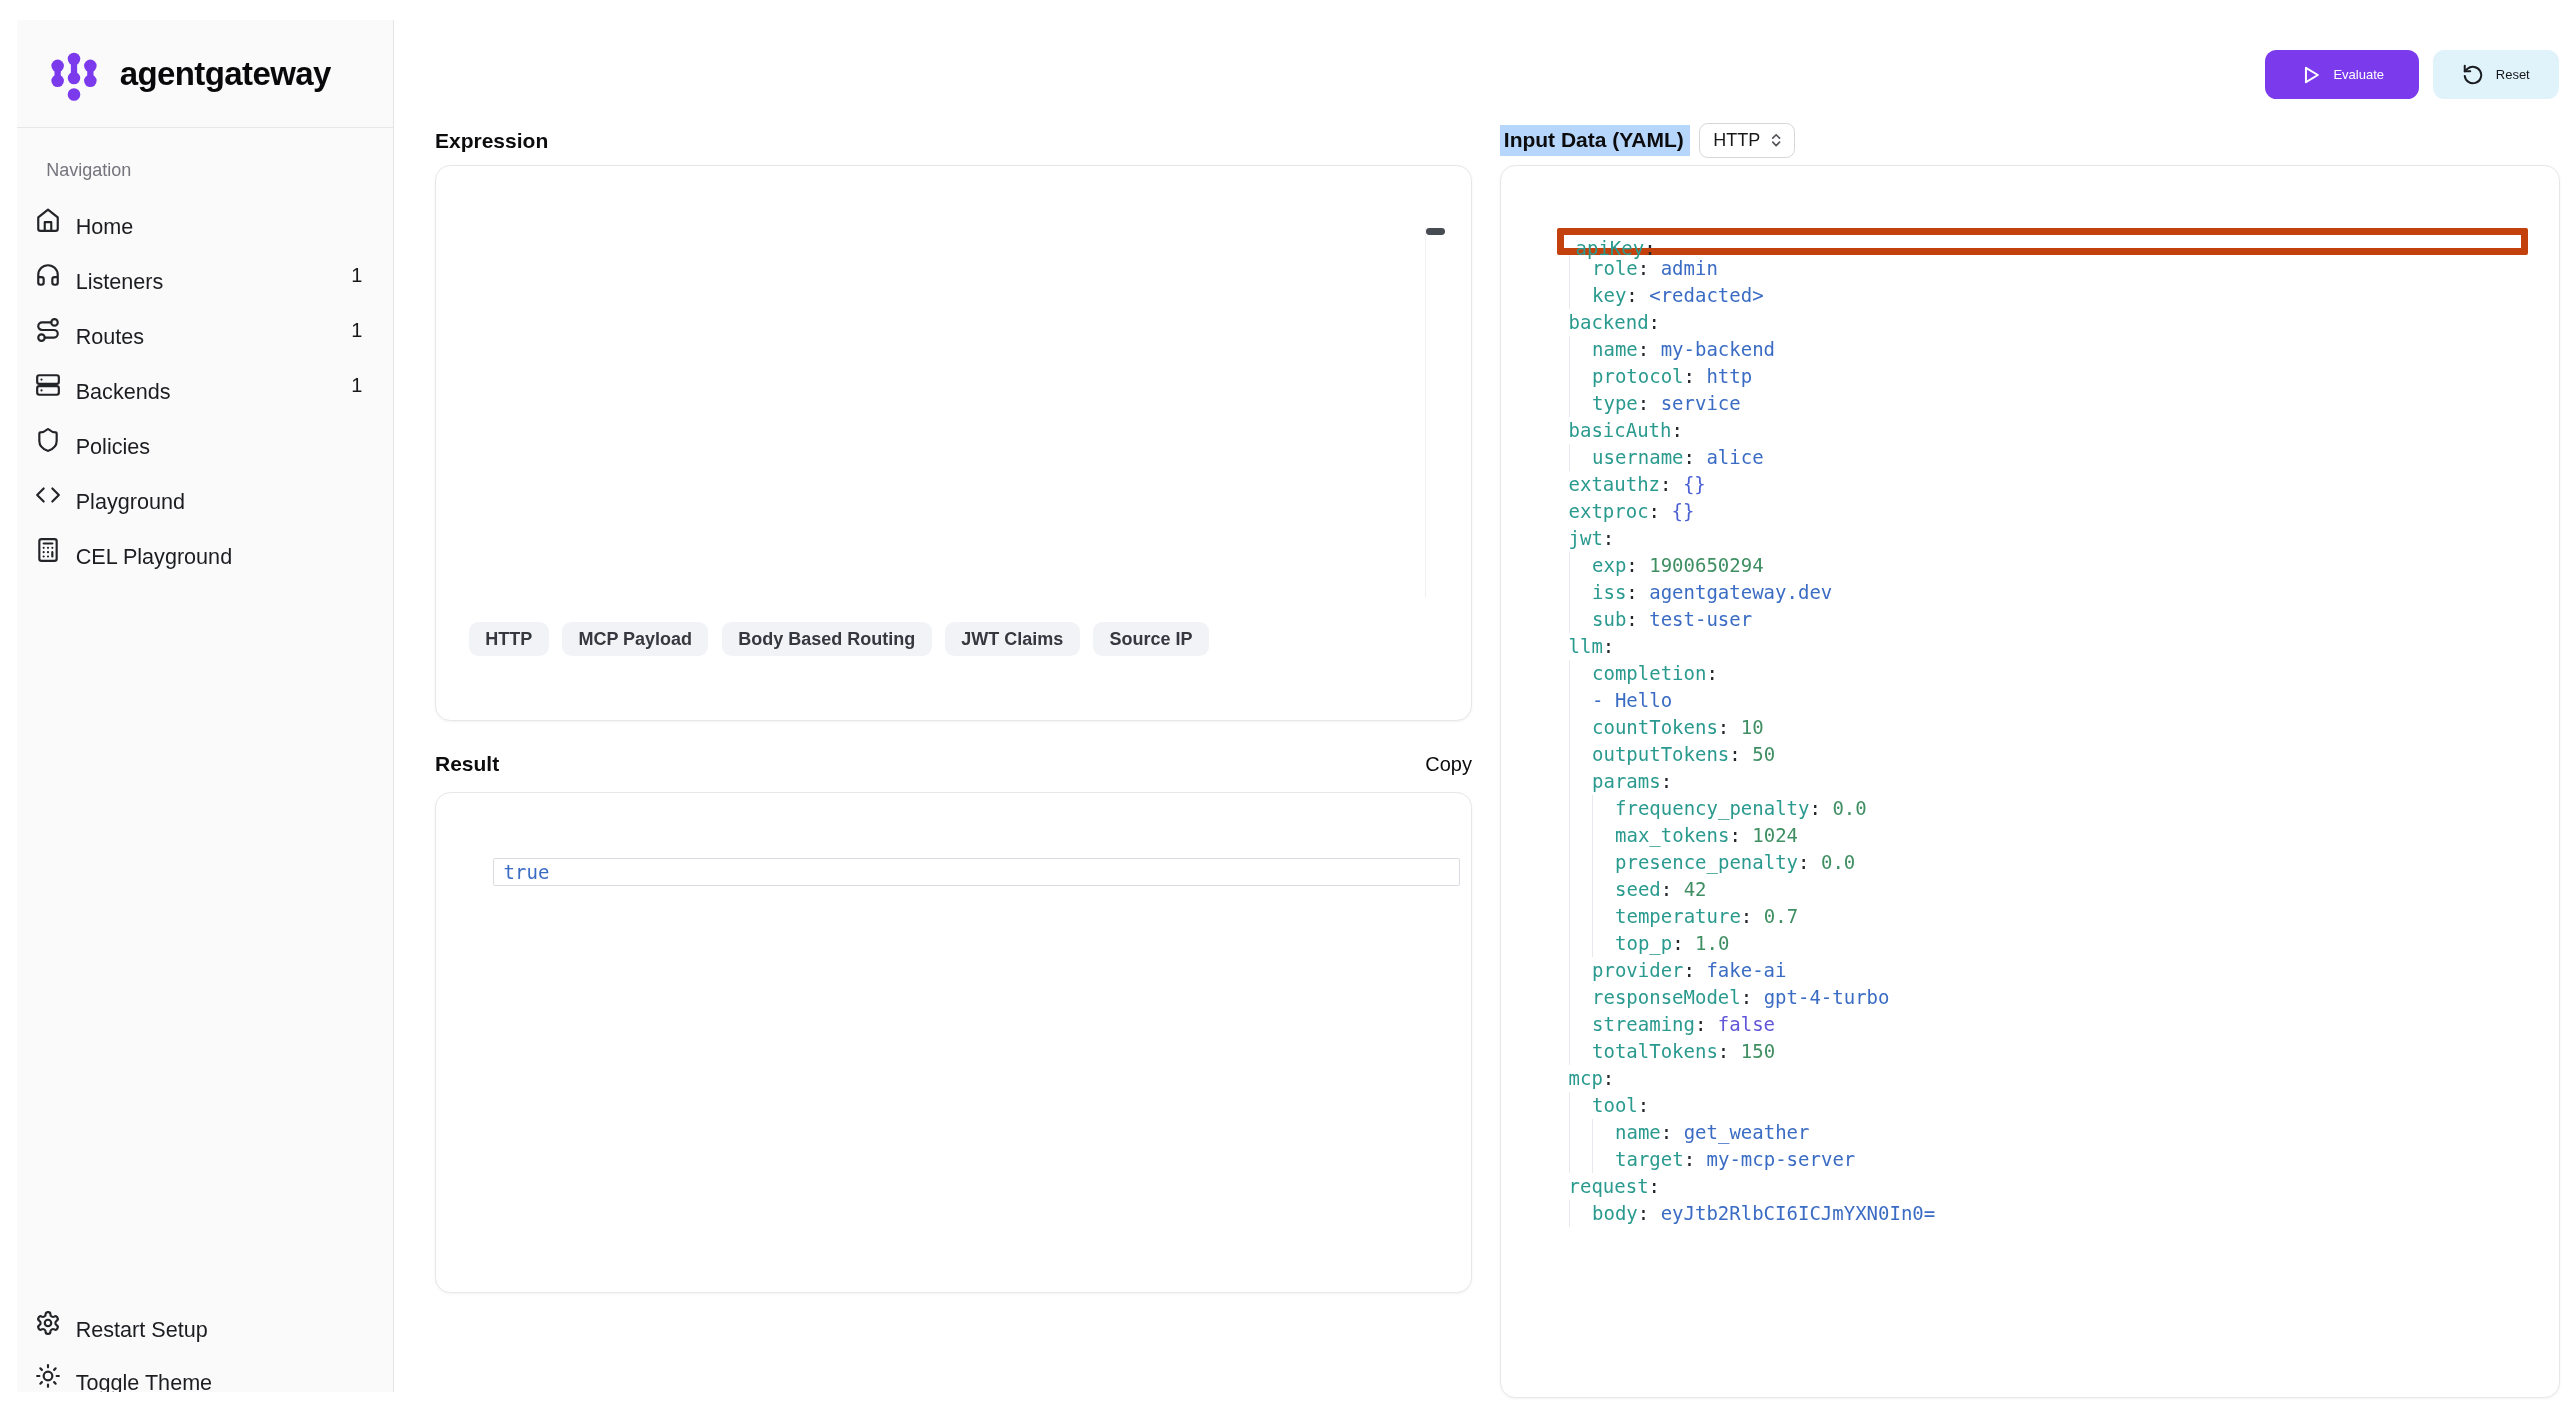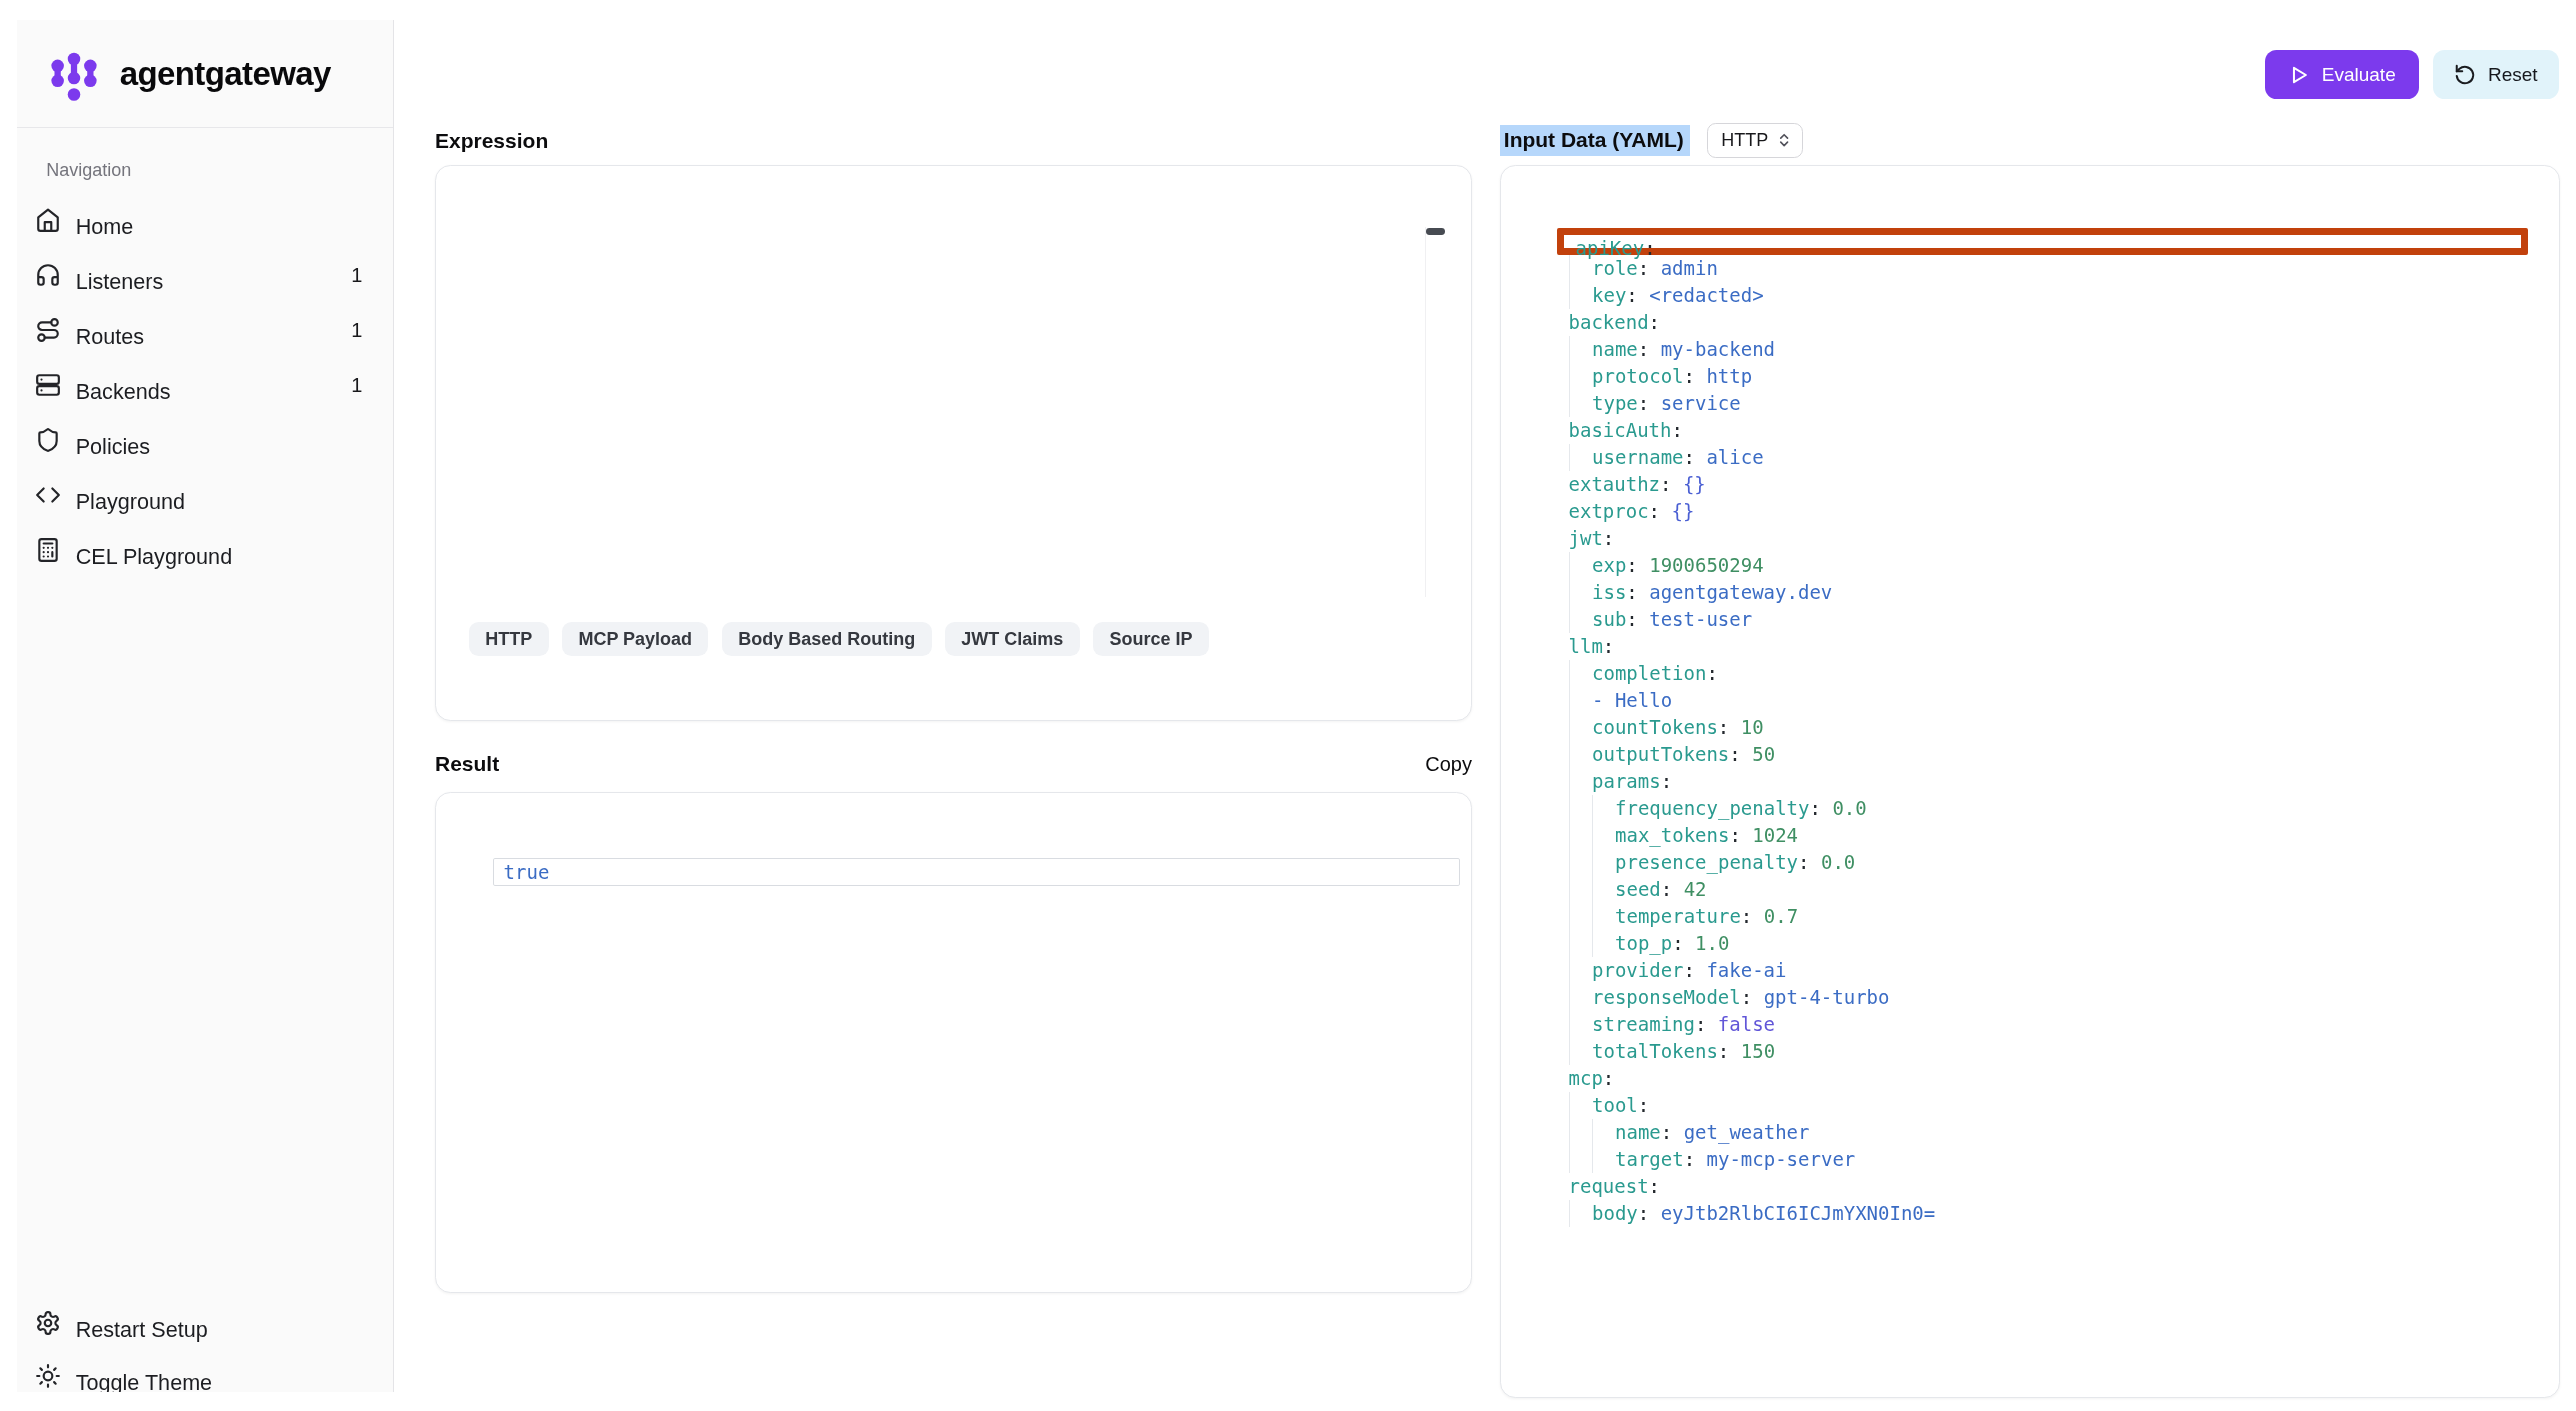--- a/index.html
+++ b/index.html
@@ -25,30 +25,30 @@
   .nav-item{display:flex;align-items:center;height:55px;padding:0 31px 0 18px;gap:14.4px;
     font-size:21.6px;color:#1c1d21;cursor:pointer;}
   .nav-item .icon{width:26px;height:26px;color:#232428;}
   .nav-label{flex:0 0 auto;margin-top:14px;}
   .nav-badge{margin-left:auto;font-size:20px;color:#18181b;}
   .nav-footer{position:absolute;left:0;right:0;bottom:-10.6px;}
   .nav-footer .nav-item{height:53px;}
 
   
   .btn{display:flex;align-items:center;justify-content:center;gap:11.5px;border:none;
-    font-family:"Liberation Sans",sans-serif;font-size:19px;font-weight:500;cursor:pointer;
+    font-family:"Liberation Sans",sans-serif;font-size:13px;font-weight:500;cursor:pointer;
     border-radius:11.5px;position:absolute;top:50px;height:49px;}
   .btn-evaluate{left:2265px;width:154px;background:var(--accent,#7c3aed);color:#ffffff;}
   .btn-reset{left:2433px;width:126px;background:var(--reset-button-bg,#e1f3fa);color:#16181d;}
 
   
   .panel-label{position:absolute;display:flex;justify-content:space-between;align-items:center;}
   .row-expression{left:435px;top:129px;width:1037px;}
   .row-result{left:435px;top:752px;width:1037px;}
-  .row-input{position:absolute;left:1500px;top:123px;display:flex;align-items:center;gap:17px;}
+  .row-input{position:absolute;left:1500px;top:123px;display:flex;align-items:center;gap:9px;}
   .label{font-size:21px;font-weight:600;color:#0c0c0e;}
   .label-selected{background:var(--selection,#b6d7fb);padding:2.9px 5.8px 3.8px 3.8px;}
   .copy-btn{font-size:20px;font-weight:500;color:#0c0c0e;cursor:pointer;}
   .select{height:35px;box-sizing:border-box;padding:0 9.6px 0 13.5px;border:1px solid #d6d6da;
     border-radius:8.7px;background:#fff;display:flex;align-items:center;gap:7.7px;
     font-size:18px;font-weight:500;color:#18181b;cursor:pointer;}
   .select .icon{color:#52525b;}
 
   
   .card{position:absolute;background:#fff;border:1px solid #e5e7eb;border-radius:15.4px;

